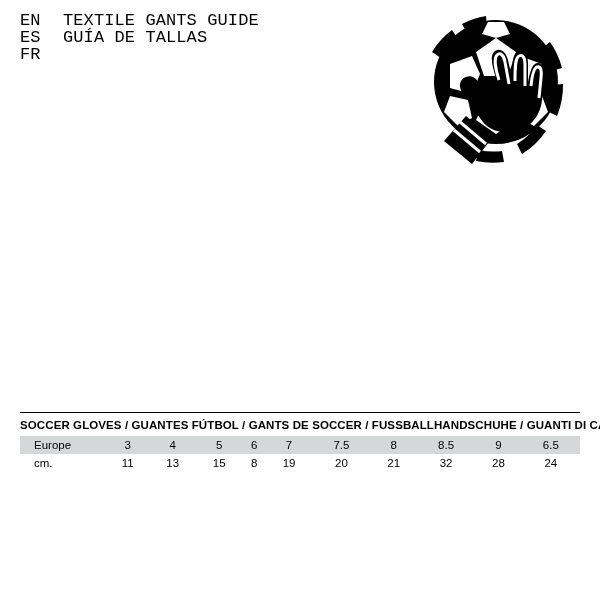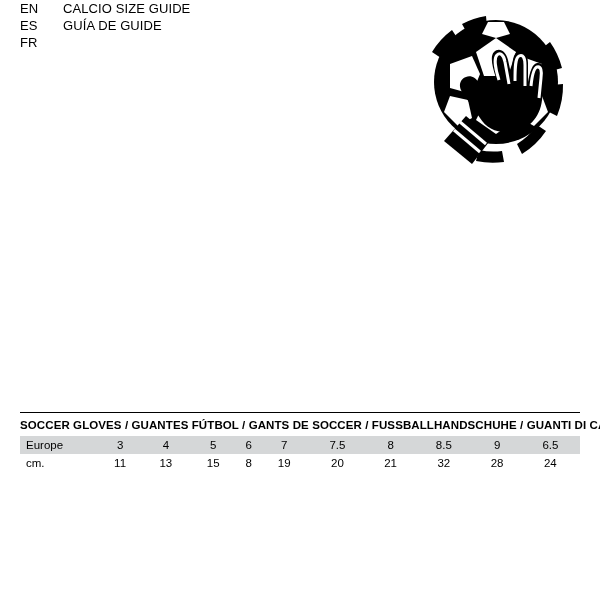--- a/index.html
+++ b/index.html
@@ -16,25 +16,26 @@
     overflow: hidden;
   }
   .page {
     position: absolute;
     inset: 0;
   }
 
   
   .legend {
     position: absolute;
-    top: 0;
+    top: 12px;
     left: 20px;
-    font-size: 13px;
+    font-size: 17px;
     line-height: 17px;
     letter-spacing: 0.1px;
+    font-family: Liberation Mono, monospace;
   }
   .legend-row {
     display: flex;
     white-space: nowrap;
   }
   .legend-code {
     width: 43px;
     flex: 0 0 43px;
   }
   .legend-text {
@@ -82,37 +83,37 @@
   table.size-table td {
     padding: 3px 0;
     text-align: center;
     white-space: nowrap;
   }
   table.size-table tr.shaded {
     background: #d5d7d8;
   }
   table.size-table td.label {
     text-align: left;
-    padding-left: 6px;
+    padding-left: 14px;
     width: 72px;
   }
 </style>
 </head>
 <body>
 
 <div class="page">
 
   <div class="legend">
     <div class="legend-row">
       <span class="legend-code">EN</span>
-      <span class="legend-text">CALCIO SIZE GUIDE</span>
+      <span class="legend-text">TEXTILE GANTS GUIDE</span>
     </div>
     <div class="legend-row">
       <span class="legend-code">ES</span>
-      <span class="legend-text">GUÍA DE GUIDE</span>
+      <span class="legend-text">GUÍA DE TALLAS</span>
     </div>
     <div class="legend-row">
       <span class="legend-code">FR</span>
     </div>
   </div>
 
   <div class="illustration">
     <svg viewBox="0 0 180 180" xmlns="http://www.w3.org/2000/svg" aria-hidden="true">
       <g fill="#000000">
 

